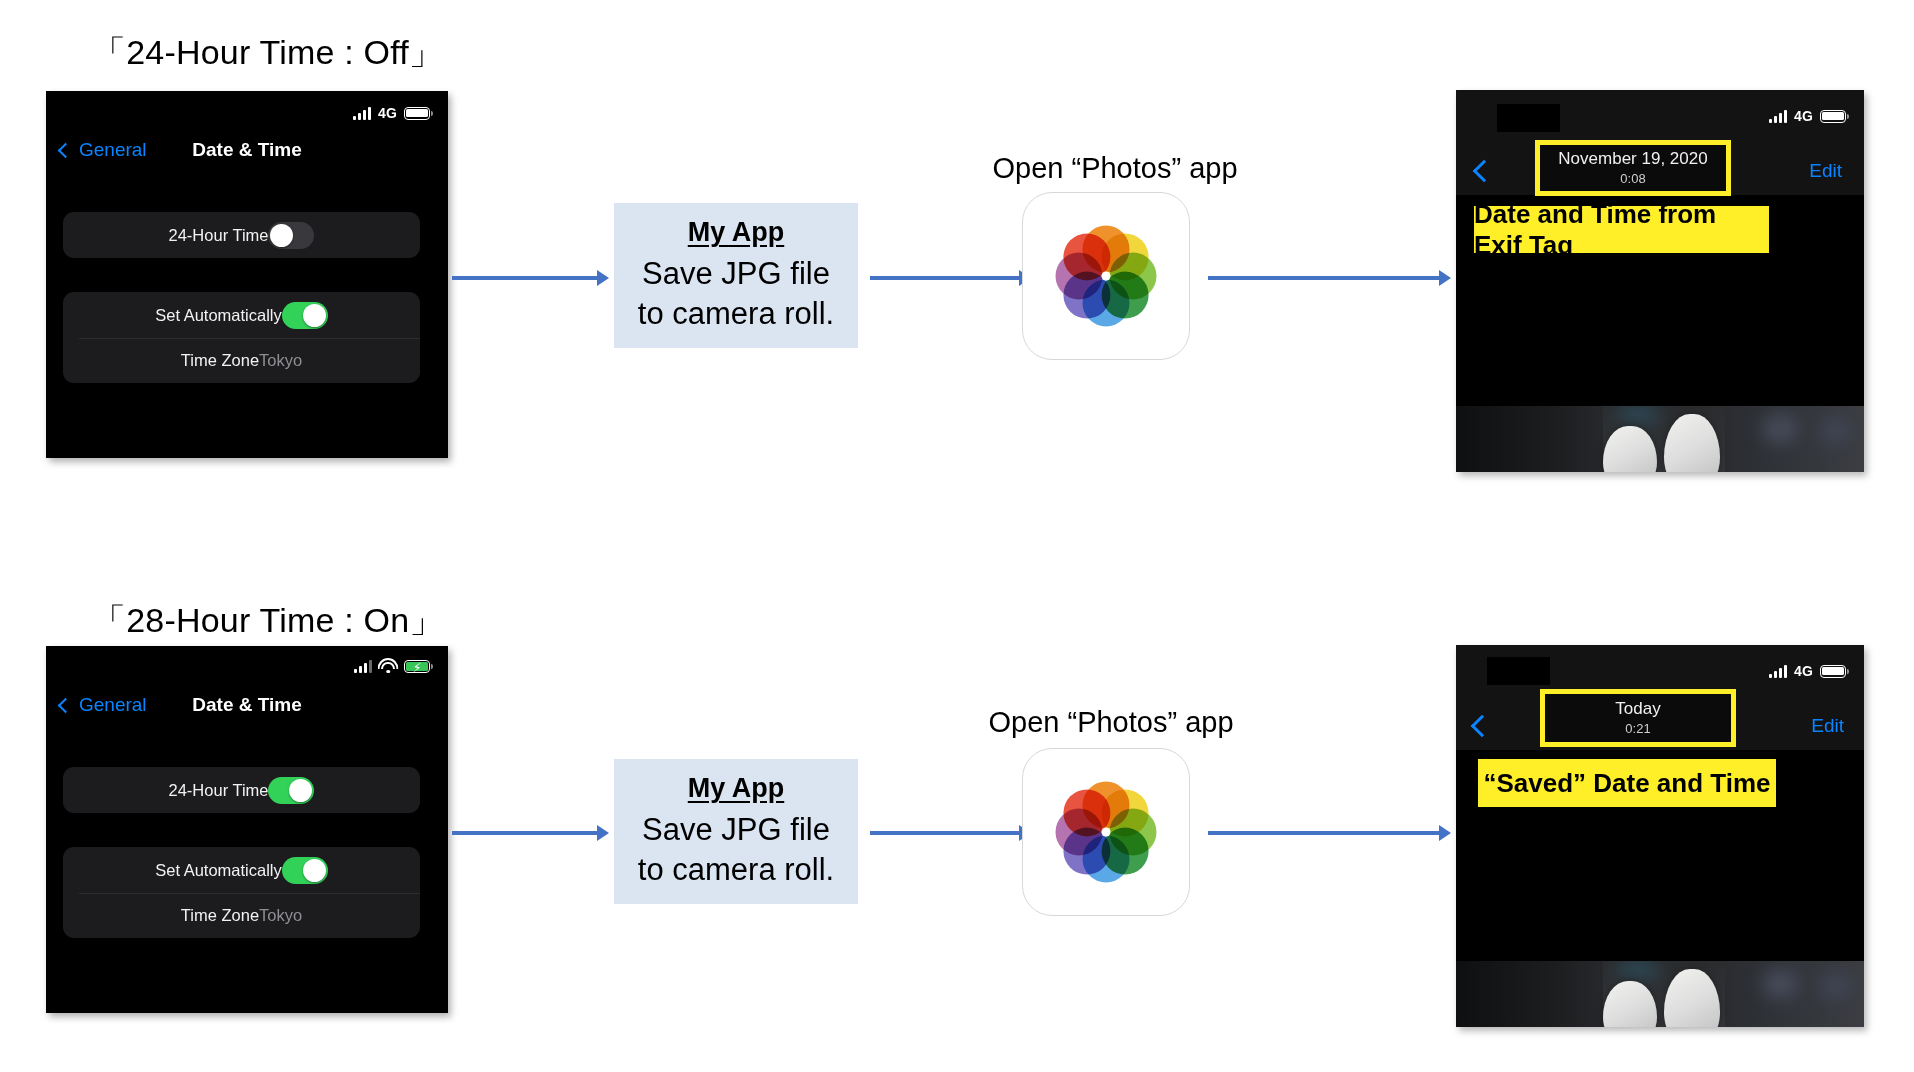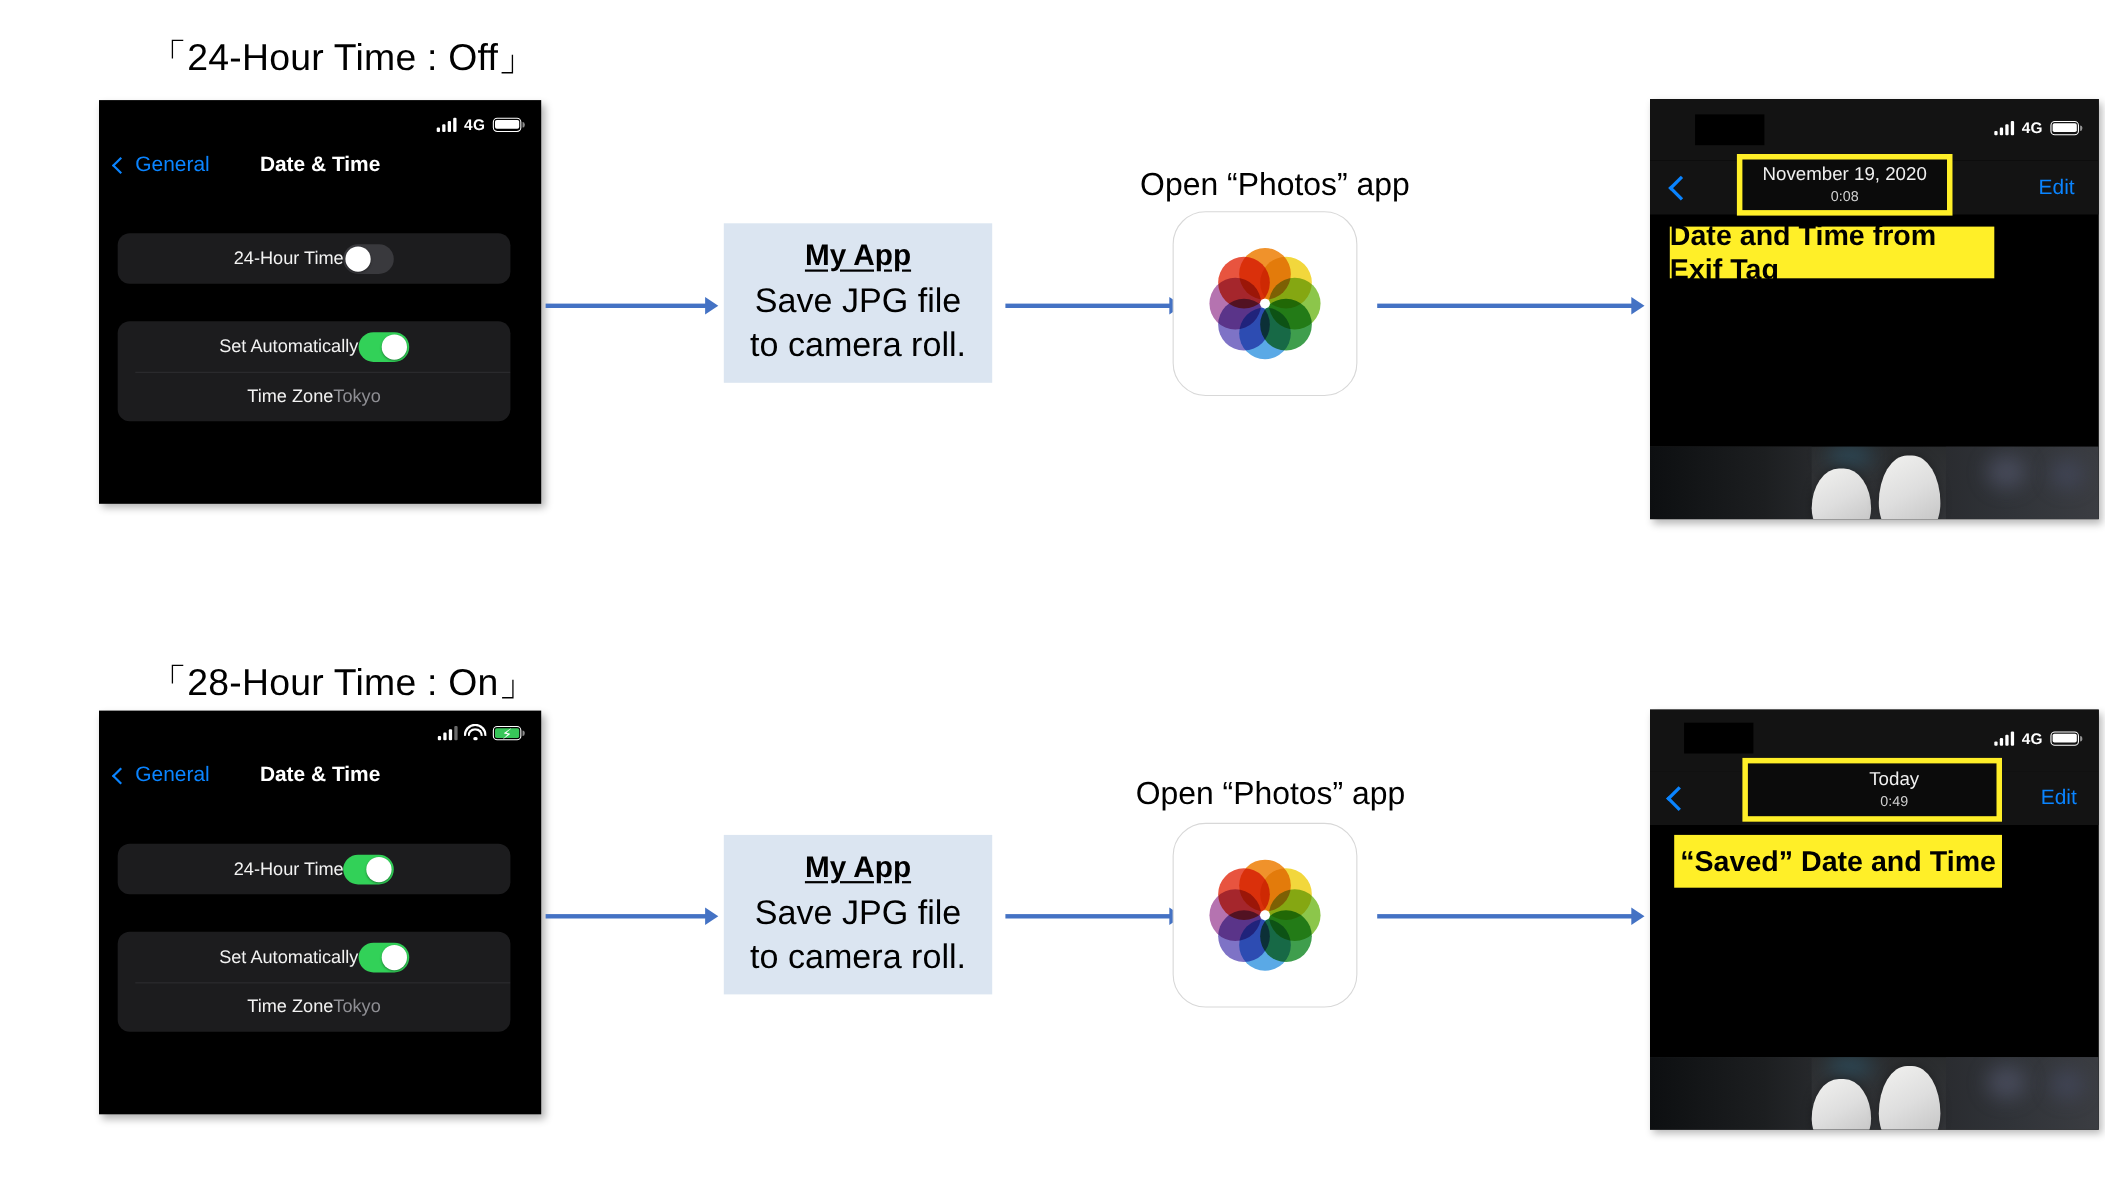--- a/index.html
+++ b/index.html
@@ -1,21 +1,21 @@
 <!DOCTYPE html>
 <html><head>
 <meta charset="utf-8">
 <style>
   html,body{margin:0;padding:0;}
   body{
     width:1914px;height:1072px;background:#ffffff;
     font-family:"Liberation Sans","DejaVu Sans",sans-serif;
     position:relative;overflow:hidden;
   }
-  .stage{position:absolute;inset:0;margin-left:44px;}
+  .stage{position:absolute;inset:0;}
 
   
   .abs{position:absolute;}
 
   
   .row-caption{
     font-size:34px;color:#000;white-space:nowrap;letter-spacing:.2px;
   }
 
   
@@ -368,23 +368,23 @@
       <div class="net-label">4G</div>
       <div class="batt">
           <span class="fill"></span>
         </div>
     </div>
 
     <div class="v-nav" style="top:56px;height:49px;"></div>
     <div class="v-back" style="left:18px;top:73px;"></div>
     <div class="v-edit" style="right:20px;top:70px;">Edit</div>
 
-    <div class="v-datebox" style="left:84px;top:44px;width:186px;height:48px;padding-left:40px;">
+    <div class="v-datebox" style="left:84px;top:44px;width:186px;height:48px;">
       <div class="v-date">Today</div>
-      <div class="v-time">0:49</div>
+      <div class="v-time">0:21</div>
     </div>
 
     <div class="v-callout" style="left:22px;top:114px;width:298px;height:48px;">“Saved” Date and Time</div>
 
     <div class="v-photo" style="height:66px;">
       <div class="bg-l"></div>
       <div class="bg-r"></div>
       <div class="blur-a" style="right:66px;top:8px;width:36px;height:30px;background:#5b5f78;opacity:.55;"></div>
       <div class="blur-a" style="right:14px;top:12px;width:30px;height:26px;background:#4c5270;opacity:.5;"></div>
       <div class="blur-a" style="left:160px;top:0px;width:44px;height:16px;background:#2e6f8e;opacity:.5;"></div>

